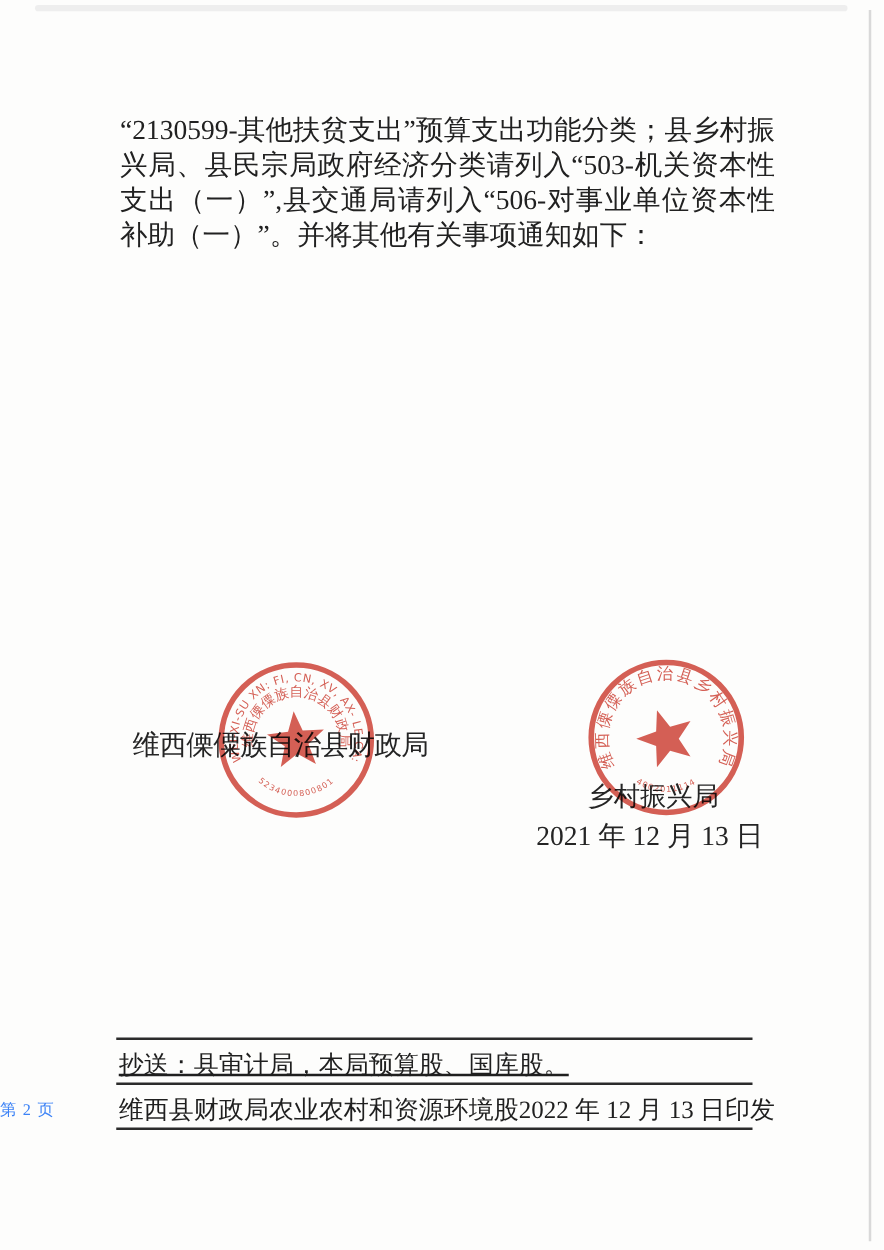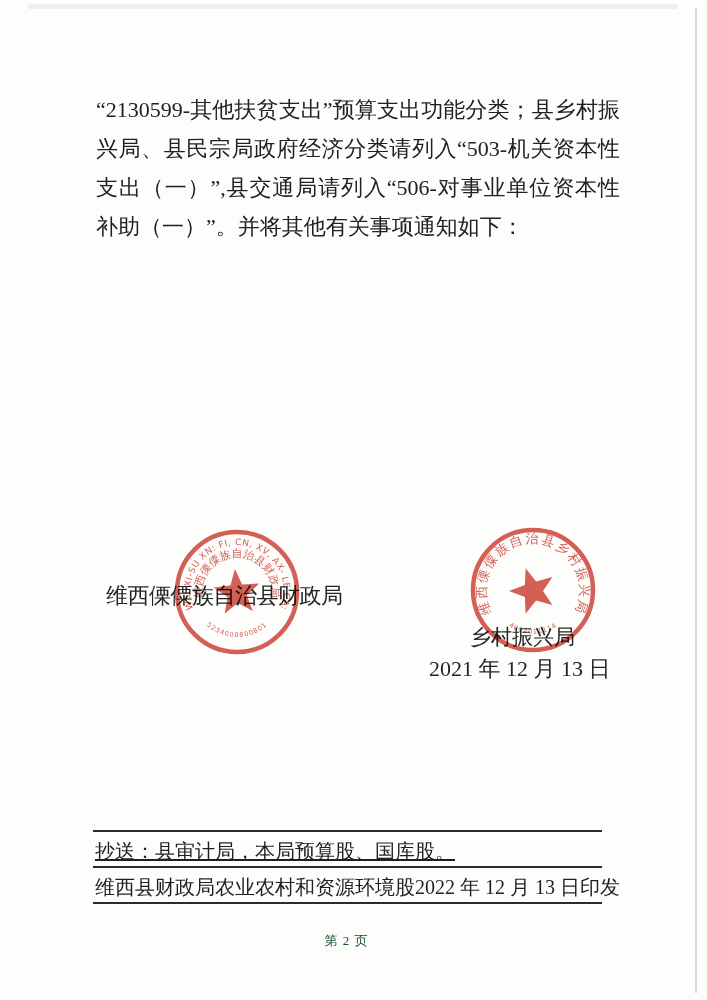--- a/index.html
+++ b/index.html
@@ -14,21 +14,21 @@
     position:absolute; top:4px; left:28px; width:650px; height:5px;
     background:#ececec; border-radius:3px; opacity:.9;
   }
   .artifact-right {
     position:absolute; top:8px; left:695px; width:2px; height:985px;
     background:#cfcfcf; opacity:.8;
   }
   
   .body-text {
     position:absolute; left:96px; top:90px; width:524px;
-    font-size:22px; line-height:39px; text-align:justify;
+    font-size:22px; line-height:28px; text-align:justify;
     color:#212121;
   }
   .body-text p { margin:0; }
   .body-text p.indent { text-indent:2em; }
   
   .sig { position:absolute; white-space:nowrap; color:#242424; }
   .sig-left-org   { left:106px; top:581px; font-size:22px; letter-spacing:-0.5px; }
   .sig-right-org1 { left:437px; top:584px; font-size:21px; letter-spacing:-1px; }
   .sig-right-org2 { left:470px; top:623px; font-size:21px; }
   .sig-right-date { left:429px; top:654px; font-size:22px; }
@@ -46,22 +46,22 @@
   .ring-serial { font-family:"DejaVu Sans",sans-serif; font-size:6.5px; letter-spacing:1px; }
   
   .rule { position:absolute; left:93px; width:509px; height:2px; background:#2b2b2b; }
   .rule-1 { top:830px; } .rule-2 { top:866px; } .rule-3 { top:902px; }
   .footer-cc { position:absolute; left:95px; top:838px; font-size:20px; white-space:nowrap;text-decoration:underline; }
   .footer-issuer-row {
     position:absolute; left:95px; top:874px; width:498px;
     display:flex; justify-content:space-between; font-size:20px; white-space:nowrap;
   }
   .page-number {
-    position:absolute; left:0; right:14px; top:932px; text-align:center;
-    font-size:13px; letter-spacing:1px; color:#14532d;
+    position:absolute; left:0; right:14px; top:879px; text-align:left;
+    font-size:13px; letter-spacing:1px; color:#3b82f6;
   }
 </style>
 </head>
 <body>
 
 <div class="page">
 
   <div class="artifact-top"></div>
   <div class="artifact-right"></div>
 

